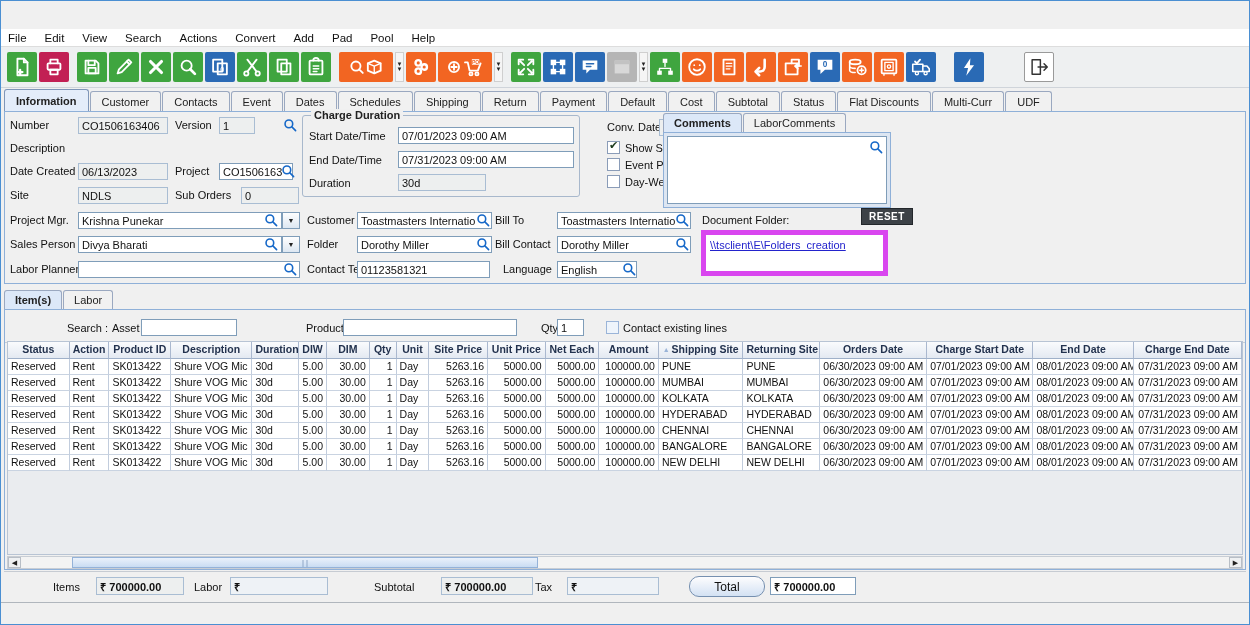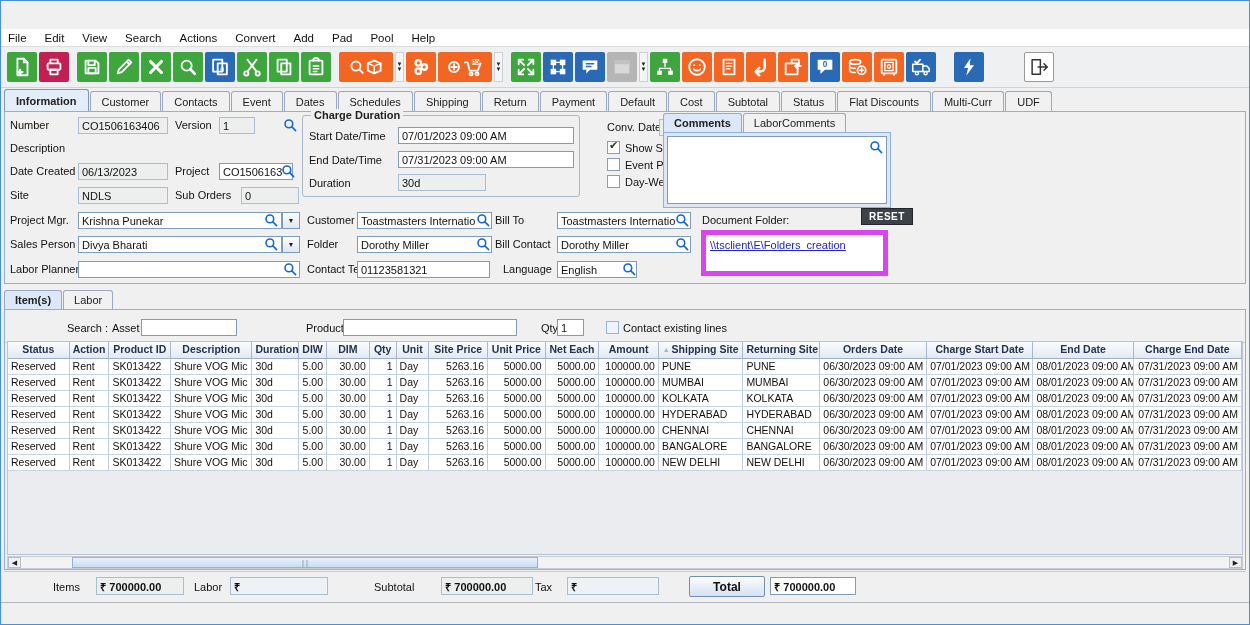--- a/index.html
+++ b/index.html
@@ -78,21 +78,21 @@
   
   .hscroll{position:absolute;left:2px;right:2px;top:246px;height:13px;background:#f3f3f3;border:1px solid #c8cdd4}
   .hs-arrow{position:absolute;top:0;width:13px;height:11px;background:#eef0f2;border:1px solid #b8bec6;font-size:7px;display:flex;align-items:center;justify-content:center;color:#222;cursor:pointer}
   .hs-thumb{position:absolute;left:64px;width:466px;top:0;height:11px;background:linear-gradient(#eaf1fb,#c9dcf2);border:1px solid #94b2d8;cursor:pointer}
   .hs-grip{position:absolute;left:50%;top:2px;width:5px;height:7px;border-left:1px solid #8fa8c8;border-right:1px solid #8fa8c8;transform:translateX(-50%)}
 
   
   .totals{position:absolute;top:570px;left:3px;width:1242px;height:30px;background:#f0f0f0;border-top:1px solid #c6cbd2}
   .totals .fld{height:18px}
   .fld.soft{background:#eef2f6;border-color:#a9bdd3}
-  .total-btn{position:absolute;background:linear-gradient(#fdfdfe,#d3e1f3);border:1px solid #7690b0;border-radius:2px;font-size:12px;font-weight:bold;color:#111;display:flex;align-items:center;justify-content:center;cursor:pointer}
+  .total-btn{position:absolute;background:linear-gradient(#fdfdfe,#d3e1f3);border:1px solid #7690b0;border-radius:10px;font-size:12px;font-weight:normal;color:#111;display:flex;align-items:center;justify-content:center;cursor:pointer}
 
   .statusbar{position:absolute;bottom:0;left:0;right:0;height:22px;background:#f0f0f0;border-top:1px solid #b0b6bd}
 </style>
 </head>
 <body>
 
 <div id="window">
 
 
   <div class="menubar">

